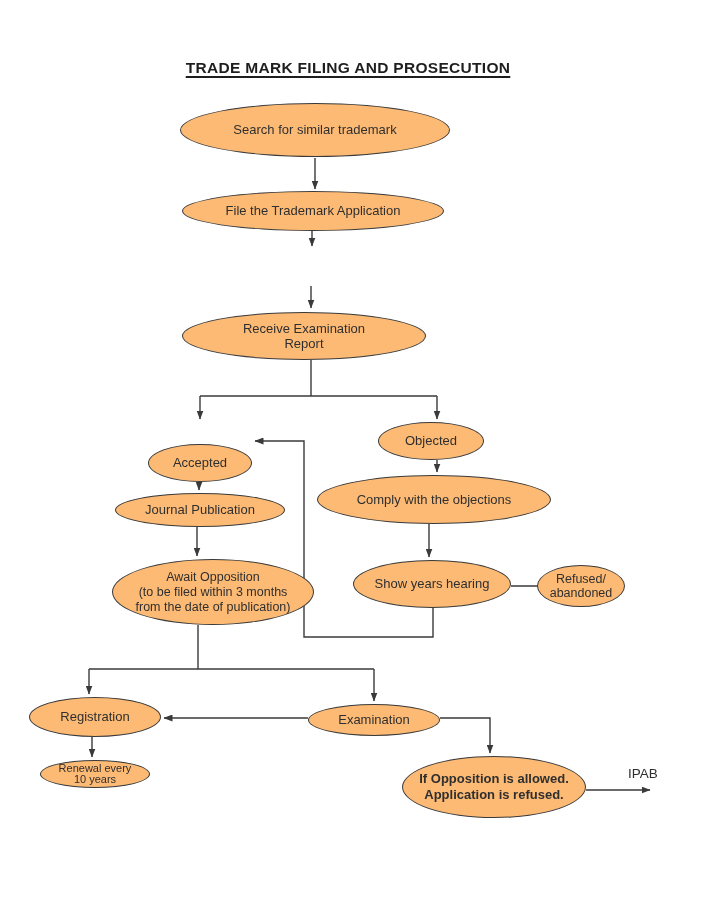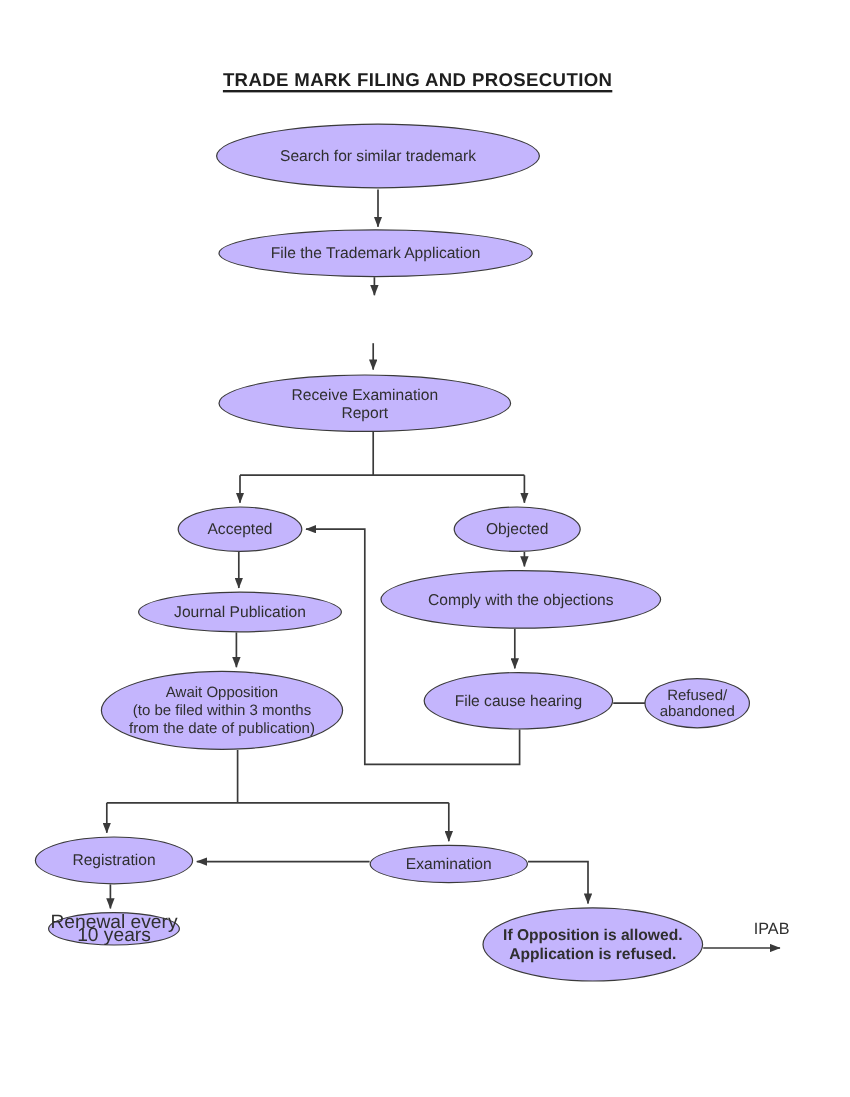--- a/index.html
+++ b/index.html
@@ -43,36 +43,36 @@
     border: 1.4px solid #3a3a3a;
     border-radius: 50%;
     display: flex;
     align-items: center;
     justify-content: center;
     text-align: center;
     color: #2f2f2f;
     font-size: 13px;
     line-height: 15.5px;
     white-space: pre-line;
-    background: #c4b5fd;
+    background: #fdba74;
   }
   .n-search        { left: 180px; top: 103px; width: 270px; height: 54px; }
   .n-file          { left: 182px; top: 191px; width: 262px; height: 40px; }
   .n-receive-no    { left: 172px; top: 249px; width: 262px; height: 36px; }
   .n-exam-report   { left: 182px; top: 312px; width: 244px; height: 48px; }
-  .n-accepted      { left: 148px; top: 422px; width: 104px; height: 38px; }
+  .n-accepted      { left: 148px; top: 444px; width: 104px; height: 38px; }
   .n-objected      { left: 378px; top: 422px; width: 106px; height: 38px; }
   .n-journal       { left: 115px; top: 493px; width: 170px; height: 34px; }
   .n-comply        { left: 317px; top: 475px; width: 234px; height: 49px; }
-  .n-await         { left:  84px; top: 559px; width: 202px; height: 66px; font-size: 12.5px; line-height: 15px; }
+  .n-await         { left:  112px; top: 559px; width: 202px; height: 66px; font-size: 12.5px; line-height: 15px; }
   .n-show-cause    { left: 353px; top: 560px; width: 158px; height: 48px; }
   .n-refused       { left: 537px; top: 565px; width: 88px;  height: 42px; font-size: 12.5px; line-height: 14px; }
   .n-registration  { left:  29px; top: 697px; width: 132px; height: 40px; }
   .n-opposition    { left: 308px; top: 704px; width: 132px; height: 32px; }
-  .n-renewal       { left:  40px; top: 760px; width: 110px; height: 28px; font-size: 16px; line-height: 11.5px; }
+  .n-renewal       { left:  40px; top: 760px; width: 110px; height: 28px; font-size: 11px; line-height: 11.5px; }
   .n-if-opposition { left: 402px; top: 756px; width: 184px; height: 62px; line-height: 16px; font-weight: bold; }
   .ipab-label {
     position: absolute;
     left: 618px;
     top: 766px;
     width: 50px;
     text-align: center;
     font-size: 13.5px;
     color: #2f2f2f;
   }
@@ -119,21 +119,21 @@
   <div class="node n-file">File the Trademark Application</div>
   <div class="node n-exam-report">Receive Examination
 Report</div>
   <div class="node n-accepted">Accepted</div>
   <div class="node n-objected">Objected</div>
   <div class="node n-journal">Journal Publication</div>
   <div class="node n-comply">Comply with the objections</div>
   <div class="node n-await">Await Opposition
 (to be filed within 3 months
 from the date of publication)</div>
-  <div class="node n-show-cause">File cause hearing</div>
+  <div class="node n-show-cause">Show years hearing</div>
   <div class="node n-refused">Refused/
 abandoned</div>
   <div class="node n-registration">Registration</div>
   <div class="node n-opposition">Examination</div>
   <div class="node n-renewal">Renewal every
 10 years</div>
   <div class="node n-if-opposition">If Opposition is allowed.
 Application is refused.</div>
 
   <div class="ipab-label">IPAB</div>

